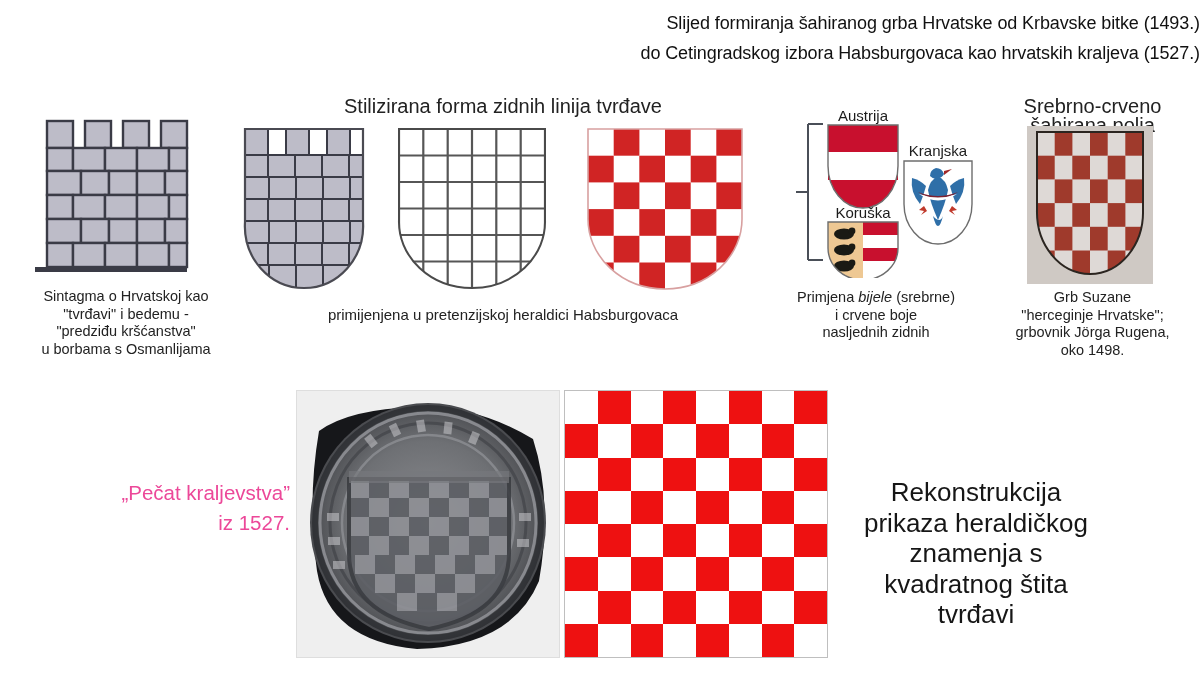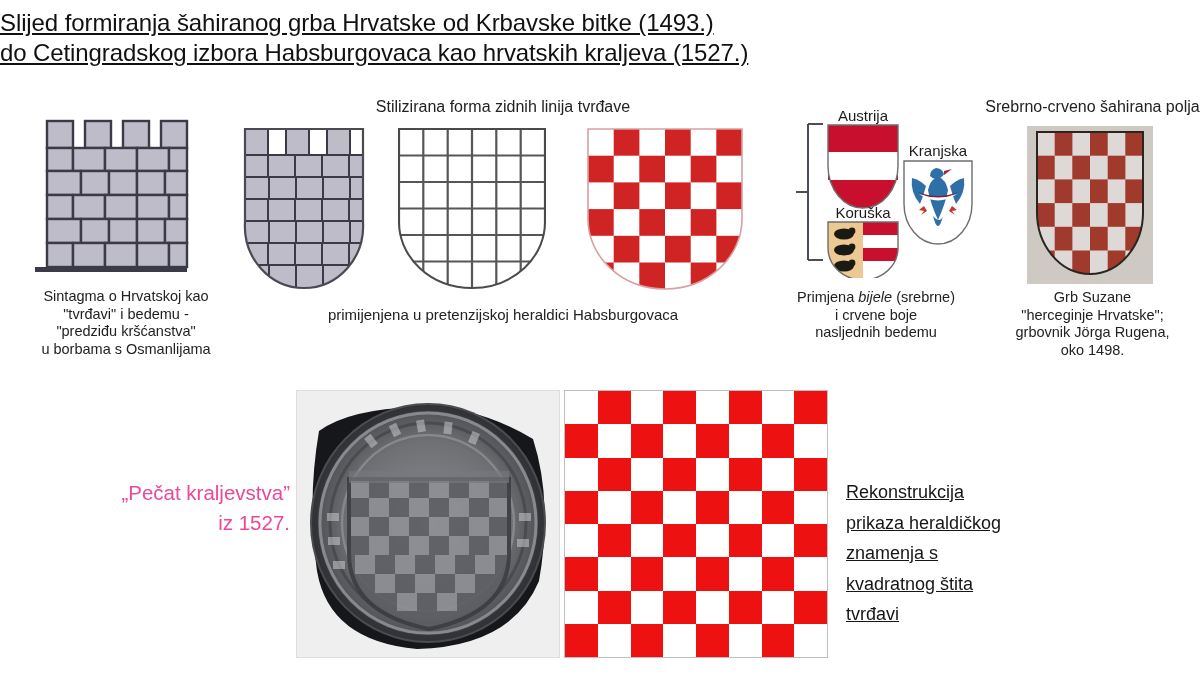--- a/index.html
+++ b/index.html
@@ -12,42 +12,41 @@
     position: relative;
     font-family: "Liberation Sans", sans-serif;
     color: #1a1a1a;
     overflow: hidden;
   }
 
   
   .title {
     position: absolute;
     top: 8px; left: 0; width: 1200px;
-    text-align: left;
-    font-size: 24px;
+    text-align: right;
+    font-size: 18px;
     line-height: 30px;
     color: #111;
     letter-spacing: -0.1px;
-    text-decoration: underline;
   }
 
   
   .caption {
     position: absolute;
     text-align: center;
     font-size: 14.5px;
     line-height: 17.5px;
     color: #222;
   }
   .caption .it { font-style: italic; }
 
   .headline {
     position: absolute;
     text-align: center;
-    font-size: 16px;
+    font-size: 20px;
     line-height: 19px;
     color: #222;
   }
 
   
   #wall { position: absolute; left: 30px; top: 118px; }
 
   
   #shield-masonry { position: absolute; left: 243px; top: 127px; }
 
@@ -85,25 +84,24 @@
     position: absolute;
     left: 60px; top: 478px; width: 230px;
     text-align: right;
     font-size: 20.5px;
     line-height: 30px;
     color: #ec4899;
   }
   .btm-right {
     position: absolute;
     left: 846px; top: 477px; width: 260px;
-    text-align: left;
-    font-size: 18px;
+    text-align: center;
+    font-size: 26px;
     line-height: 30.5px;
     color: #161616;
-    text-decoration: underline;
   }
 </style>
 </head>
 <body>
 
 <div class="title">
   <div>Slijed formiranja šahiranog grba Hrvatske od Krbavske bitke (1493.)</div>
   <div>do Cetingradskog izbora Habsburgovaca kao hrvatskih kraljeva (1527.)</div>
 </div>
 
@@ -334,21 +332,21 @@
       <path d="M146 98 l-5 4 l5 1 l-3 4 l6 -4 Z"></path>
       <path d="M174 98 l5 4 l-5 1 l3 4 l-6 -4 Z"></path>
     </g>
     <path d="M126 53 H194 V96 A34 40 0 0 1 160 136 A34 40 0 0 1 126 96 Z" fill="none" stroke="#6d6d6d" stroke-width="1.4"></path>
   </g>
 </svg>
 
 <div class="caption" style="left:768px; top:289px; width:216px;">
   <div><span>Primjena </span><span class="it">bijele</span><span> (srebrne)</span></div>
   <div>i crvene boje</div>
-  <div>nasljednih bedemu</div>
+  <div>nasljednih zidnih</div>
 </div>
 
 <div class="headline" style="left:985px; top:97px; width:215px;">Srebrno-crveno šahirana polja</div>
 
 <svg id="suzana" width="126" height="158" viewBox="0 0 126 158">
   <rect x="0" y="0" width="126" height="158" fill="#cfc9c4"></rect>
   <defs>
     <clipPath id="clipSuz">
       <path d="M10 6 H116 V84 A53 62 0 0 1 63 148 A53 62 0 0 1 10 84 Z"></path>
     </clipPath>

